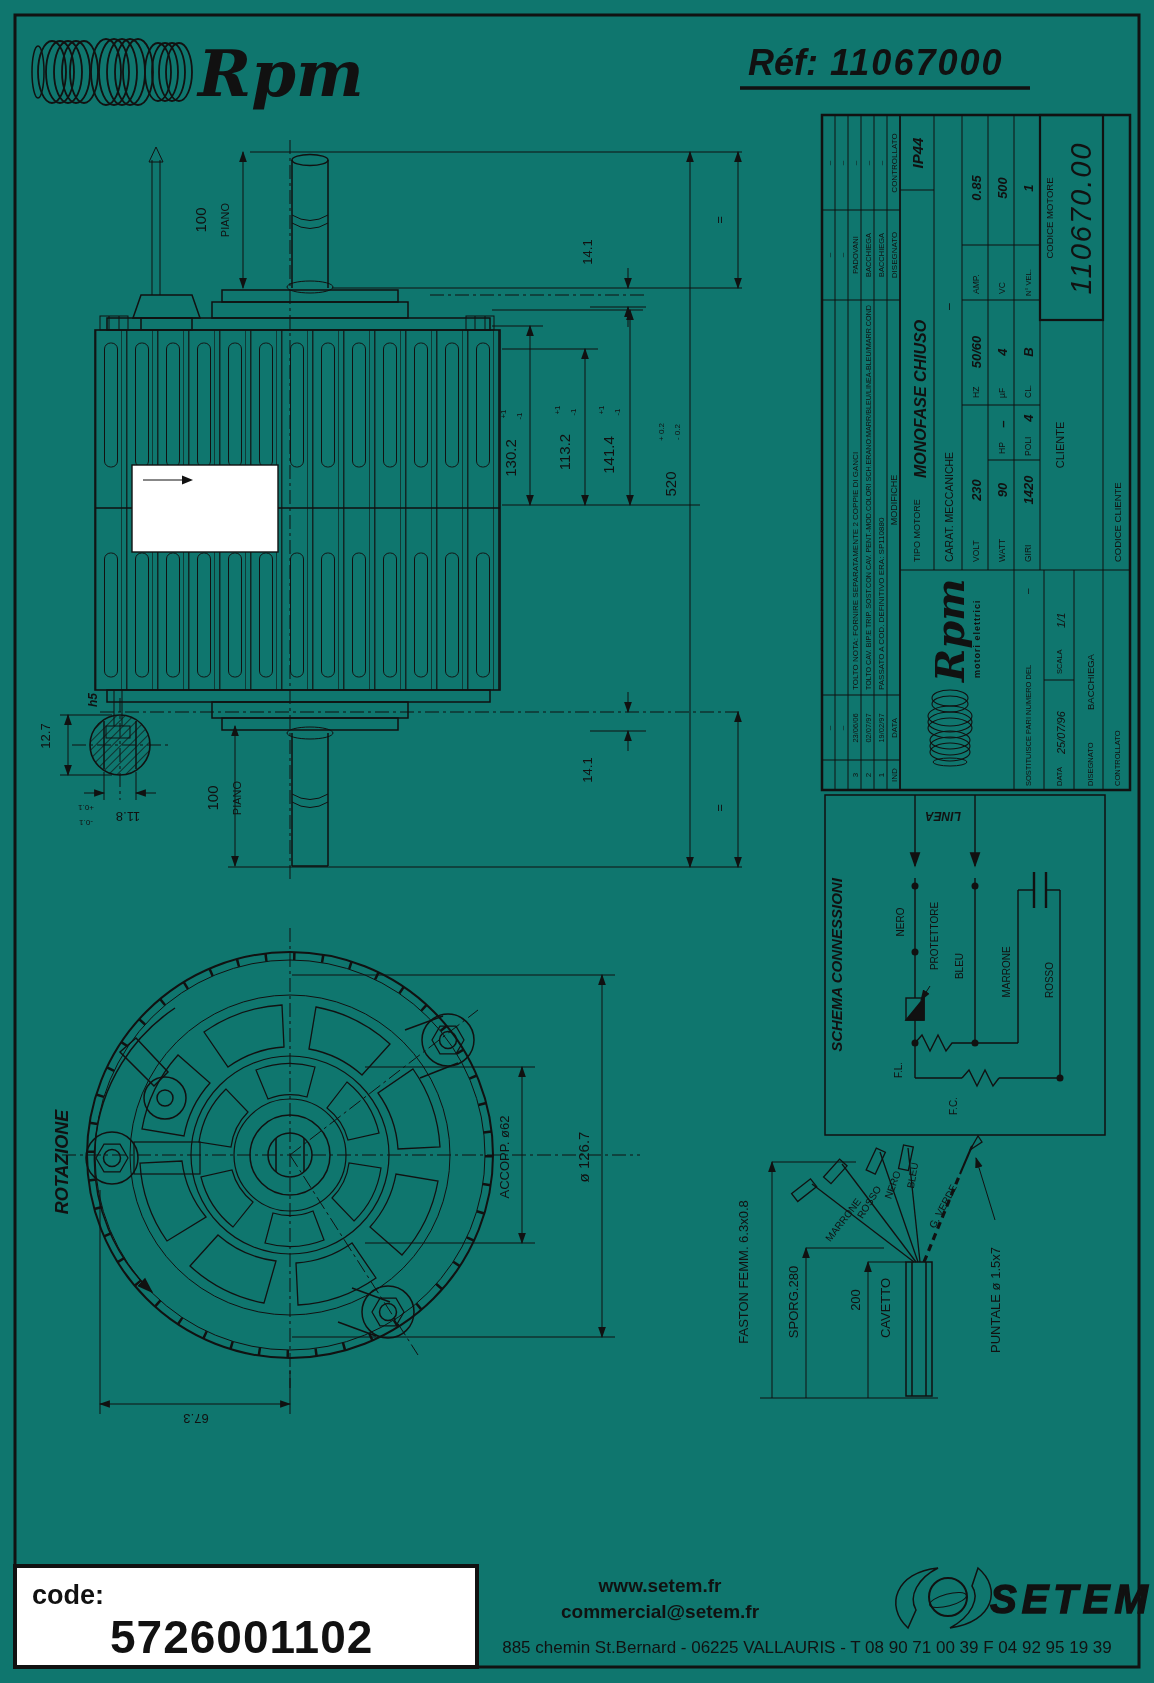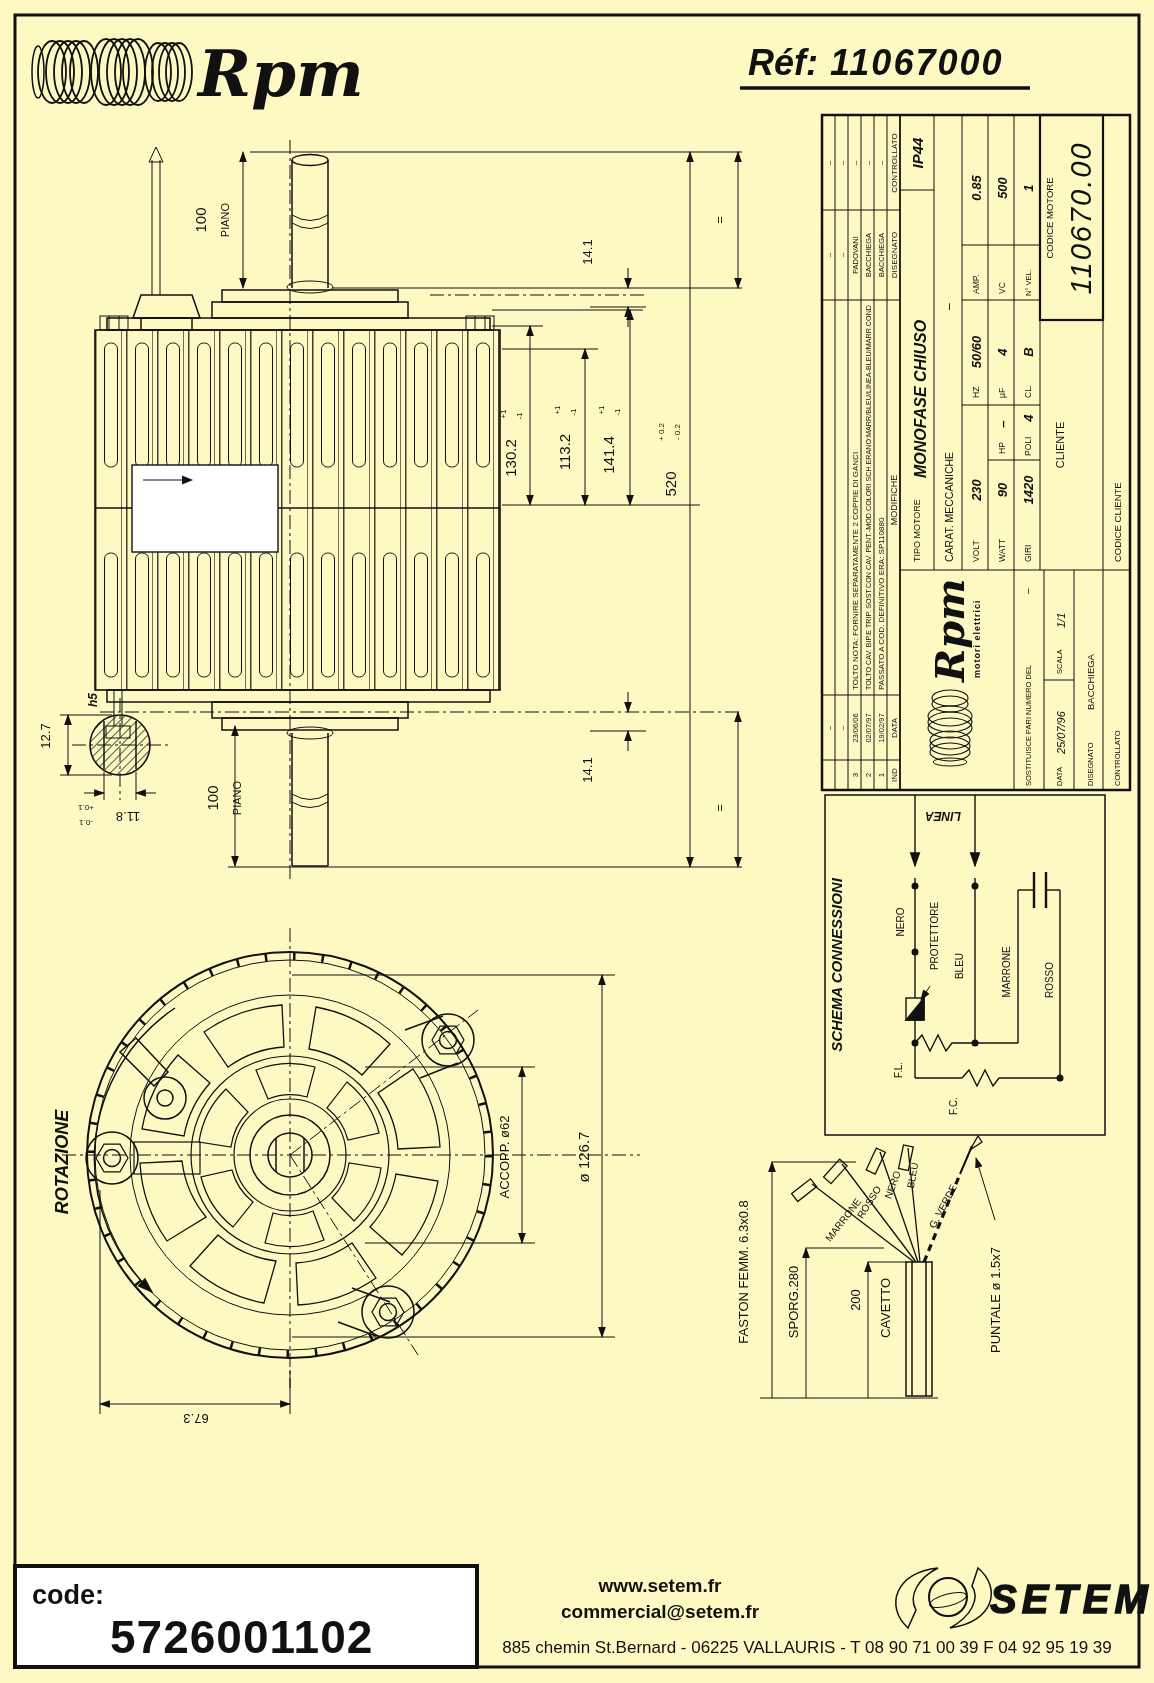--- a/index.html
+++ b/index.html
@@ -1,16 +1,16 @@
 <!DOCTYPE html>
 <html><head>
 <meta charset="utf-8">
 <style>
   html,body{margin:0;padding:0;background:#e8e8e8;}
-  #page{position:relative;width:1154px;height:1683px;background:#fef9c3;font-family:"Liberation Sans",sans-serif;}
+  #page{position:relative;width:1154px;height:1683px;background:#0f766e;font-family:"Liberation Sans",sans-serif;}
   svg{position:absolute;left:0;top:0;}
   svg text{fill:#111;font-family:"Liberation Sans",sans-serif;}
   .ln{stroke:#111;fill:none;}
   .thin{stroke-width:1;}
   .med{stroke-width:1.5;}
   .thick{stroke-width:2.5;}
   .cl{stroke:#111;stroke-width:1;stroke-dasharray:14 4 3 4;fill:none;}
   .dim{stroke:#111;stroke-width:1;fill:none;}
   .t8{font-size:8px;} .t9{font-size:9px;} .t10{font-size:10px;}
   .t13{font-size:13px;}

